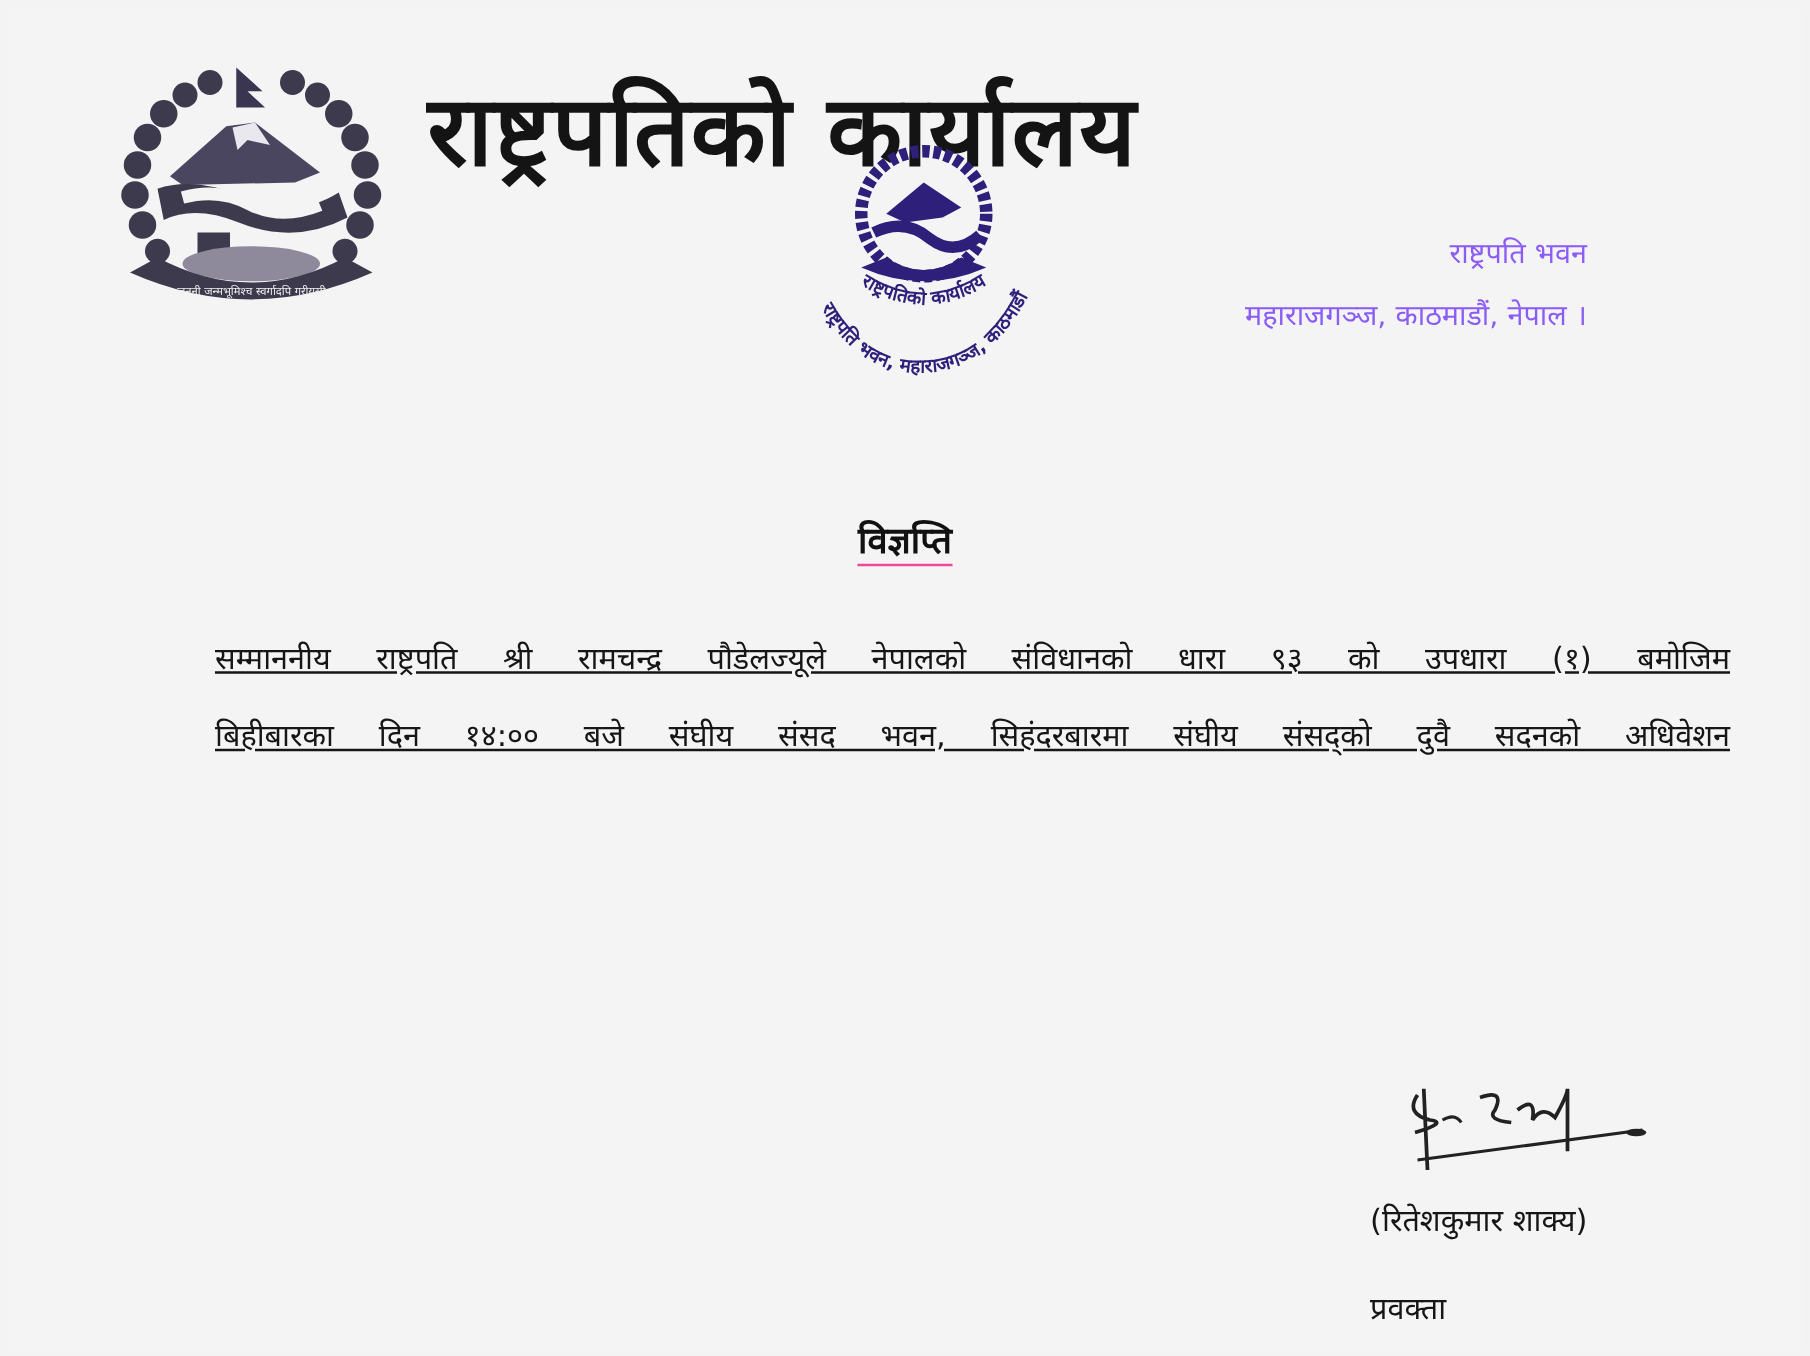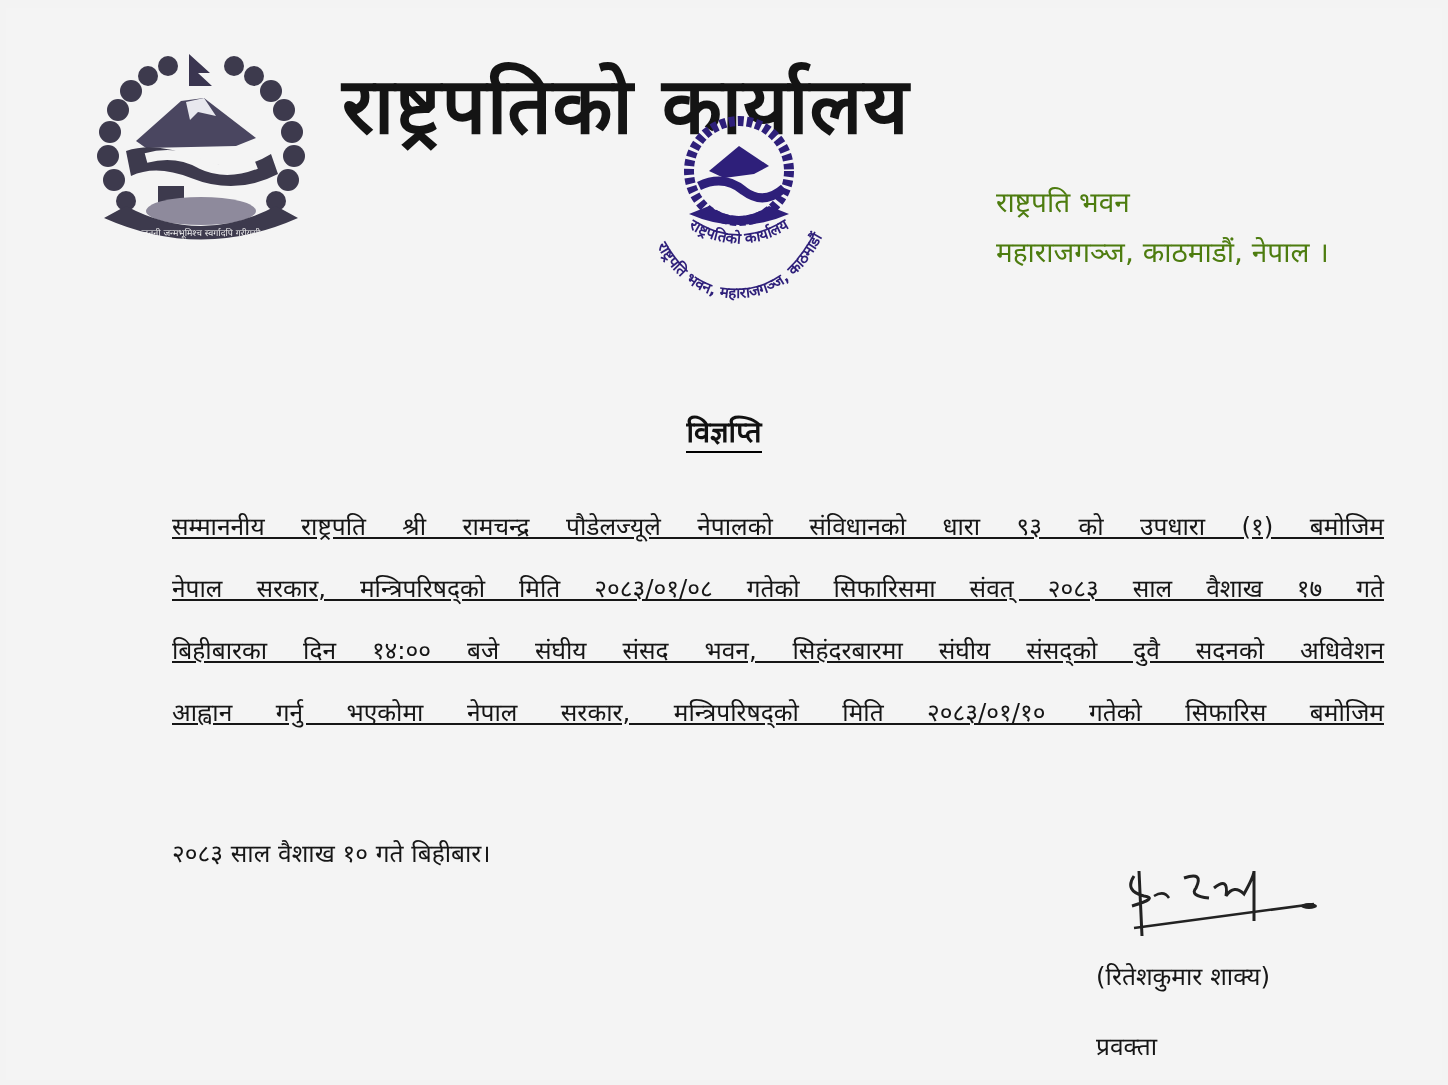--- a/index.html
+++ b/index.html
@@ -16,29 +16,29 @@
   }
   .emblem { position: absolute; left: 80px; top: 38px; width: 230px; height: 205px; }
   .masthead {
     position: absolute; left: 336px; top: 56px;
     font-size: 78px; font-weight: bold; letter-spacing: 1px;
     color: #141414; white-space: nowrap; line-height: 1.1;
   }
   .seal { position: absolute; left: 608px; top: 108px; width: 250px; height: 190px; }
   .address {
     position: absolute; left: 990px; top: 170px;
-    font-size: 28px; line-height: 50px; color: #4d7c0f;
+    font-size: 23px; line-height: 50px; color: #8b5cf6; text-align: right;
   }
   .notice-title {
     position: absolute; left: 0; width: 1436px; top: 403px;
     text-align: center;
   }
   .notice-title span {
     font-size: 29px; font-weight: bold; color: #111;
-    border-bottom: 2px solid #000000; padding-bottom: 2px;
+    border-bottom: 2px solid #ec4899; padding-bottom: 2px;
   }
   .body-text {
     position: absolute; left: 166px; top: 488px; width: 1212px;
     font-size: 24.5px; line-height: 62px; text-align: justify;
     text-align-last: left; color: #161616; text-decoration: underline;
   }
   .body-line { display: block; white-space: nowrap; text-align: justify; text-align-last: justify; }
   .body-line.last { text-align-last: left; }
   .date-lines {
     position: absolute; left: 166px; top: 818px;
@@ -114,27 +114,24 @@
     <div>राष्ट्रपति भवन</div>
     <div>महाराजगञ्ज, काठमाडौं, नेपाल ।</div>
   </div>
 
   <div class="notice-title">
     <span>विज्ञप्ति</span>
   </div>
 
   <div class="body-text">
     <span class="body-line">सम्माननीय राष्ट्रपति श्री रामचन्द्र पौडेलज्यूले नेपालको संविधानको धारा ९३ को उपधारा (१) बमोजिम</span>
-    <span class="body-line">नेपाल सरकार, मन्त्रिपरिषद्को मिति २०८३/०१/०८ गतेको सिफारिसमा संवत् २०८३ साल वैशाख १७ गते</span>
     <span class="body-line">बिहीबारका दिन १४:०० बजे संघीय संसद भवन, सिहंदरबारमा संघीय संसद्को दुवै सदनको अधिवेशन</span>
-    <span class="body-line">आह्वान गर्नु भएकोमा नेपाल सरकार, मन्त्रिपरिषद्को मिति २०८३/०१/१० गतेको सिफारिस बमोजिम</span>
   </div>
 
   <div class="date-lines">
-    <div>२०८३ साल वैशाख १० गते बिहीबार।</div>
   </div>
 
   <svg class="signature" viewBox="0 0 210 70">
     <path d="M20,10 Q10,25 30,30 Q45,32 18,40 M25,5 L28,70" stroke="#222" stroke-width="3" fill="none"></path>
     <path d="M40,30 Q50,24 55,32" stroke="#222" stroke-width="2.5" fill="none"></path>
     <path d="M70,12 Q90,5 82,22 Q75,30 95,32 M100,22 Q115,10 112,30 Q120,18 130,28 Q140,10 140,5 L140,55" stroke="#222" stroke-width="3" fill="none"></path>
     <path d="M20,62 L200,38" stroke="#222" stroke-width="2.5" fill="none"></path>
     <ellipse cx="195" cy="40" rx="8" ry="3" fill="#222"></ellipse>
   </svg>
 

